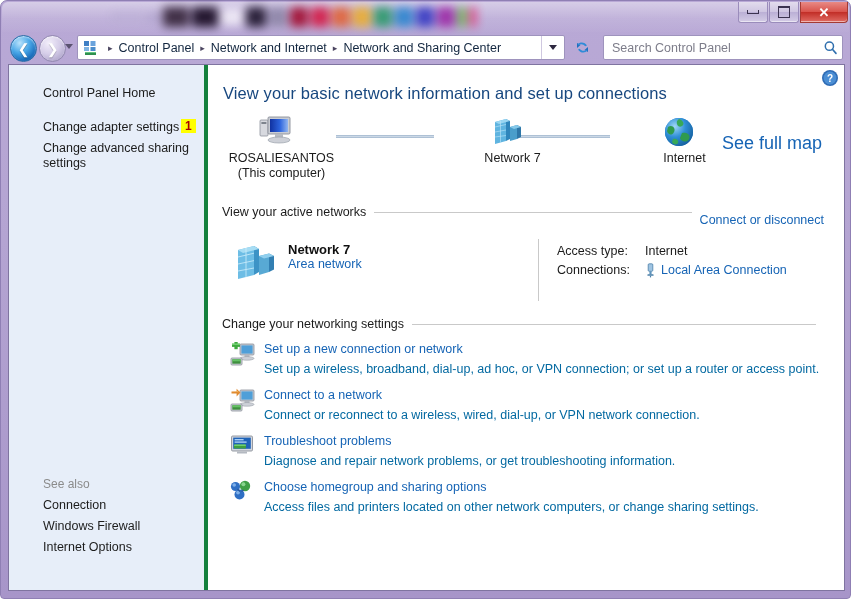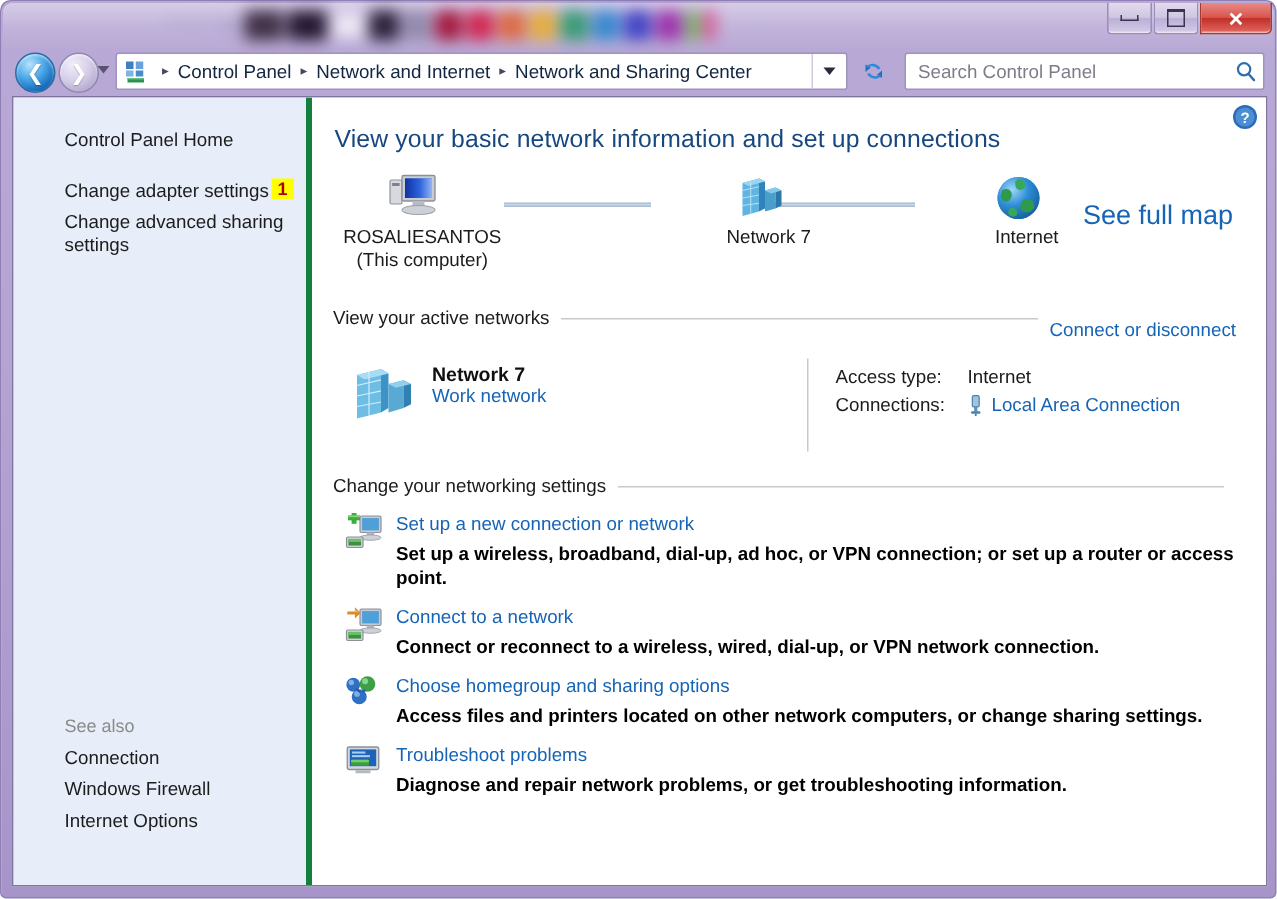--- a/index.html
+++ b/index.html
@@ -373,21 +373,21 @@
     margin-top: 10px;
   }
   .setting-item:first-child { margin-top: 9px; }
   .si-icon {
     width: 42px; flex: 0 0 42px;
     display: flex; align-items: flex-start; justify-content: center;
     padding-top: 1px;
   }
   .si-body { flex: 1 1 auto; }
   .si-title { font-size: 12.5px; color: #1664b5; line-height: 16px; }
-  .si-desc { font-size: 12.5px; color: #000000; line-height: 16px; margin-top: 4px; font-weight: bold; }
+  .si-desc { font-size: 12.5px; color: #0369a1; line-height: 16px; margin-top: 4px; }
 
   svg { display: block; }
 </style>
 </head>
 <body>
 
 <div class="window">
   <div class="glass-sheen"></div>
 
   <div class="titlebar">
@@ -610,21 +610,21 @@
               <line x1="6" y1="30" x2="22" y2="27"></line>
               <line x1="14" y1="7" x2="14" y2="36.2"></line>
             </g>
             <polygon points="27,15 37,12.5 37,31 27,34" fill="#58a9d4"></polygon>
             <polygon points="37,12.5 42,15 42,28.5 37,31" fill="#327fb2"></polygon>
             <polygon points="27,15 37,12.5 42,15 32,17.5" fill="#90cfee"></polygon>
           </svg>
         </div>
         <div class="an-names">
           <div class="an-title">Network  7</div>
-          <a class="an-sub">Work network</a>
+          <a class="an-sub">Area network</a>
         </div>
         <div class="an-divider"></div>
         <div class="an-details">
           <div class="an-row">
             <span class="an-label">Access type:</span>
             <span class="an-value">Internet</span>
           </div>
           <div class="an-row">
             <span class="an-label">Connections:</span>
             <span class="conn-icon">
@@ -683,51 +683,51 @@
             </svg>
           </div>
           <div class="si-body">
             <a class="si-title">Connect to a network</a>
             <div class="si-desc">Connect or reconnect to a wireless, wired, dial-up, or VPN network connection.</div>
           </div>
         </div>
 
         <div class="setting-item">
           <div class="si-icon">
+            <svg width="26" height="24" viewBox="0 0 26 24">
+              <rect x="1.5" y="2" width="21" height="15" rx="1.2" fill="#d3d7de" stroke="#8b9099" stroke-width="0.9"></rect>
+              <rect x="3.2" y="3.6" width="17.6" height="11.2" fill="#1f63b8"></rect>
+              <rect x="4.6" y="5" width="9" height="1.4" fill="#a8cef2"></rect>
+              <rect x="4.6" y="7.4" width="12" height="1.4" fill="#a8cef2"></rect>
+              <rect x="4" y="10.5" width="12" height="4" rx="0.8" fill="#3f9f3f"></rect>
+              <rect x="4" y="10.5" width="12" height="1.6" rx="0.8" fill="#6fcf6f"></rect>
+              <rect x="7" y="17.5" width="10" height="2" fill="#b4b9c1"></rect>
+            </svg>
+          </div>
+          <div class="si-body">
+            <a class="si-title">Troubleshoot problems</a>
+            <div class="si-desc">Diagnose and repair network problems, or get troubleshooting information.</div>
+          </div>
+        </div>
+
+        <div class="setting-item">
+          <div class="si-icon">
             <svg width="28" height="26" viewBox="0 0 28 26">
               <circle cx="6.5" cy="6.5" r="4.6" fill="#2f6fc4"></circle>
               <circle cx="5.2" cy="5" r="1.8" fill="#8dbcf0" opacity="0.85"></circle>
               <circle cx="16" cy="6" r="5.2" fill="#3f9f46"></circle>
               <circle cx="14.4" cy="4.2" r="2" fill="#97de9b" opacity="0.85"></circle>
               <circle cx="10.5" cy="14.5" r="5" fill="#2f6fc4"></circle>
               <circle cx="9" cy="12.6" r="1.9" fill="#8dbcf0" opacity="0.85"></circle>
               <line x1="8.5" y1="9" x2="11" y2="11.5" stroke="#2a5a9e" stroke-width="1.4"></line>
               <line x1="14.5" y1="10" x2="12.5" y2="11.5" stroke="#2a5a9e" stroke-width="1.4"></line>
             </svg>
           </div>
           <div class="si-body">
             <a class="si-title">Choose homegroup and sharing options</a>
             <div class="si-desc">Access files and printers located on other network computers, or change sharing settings.</div>
           </div>
         </div>
 
-        <div class="setting-item">
-          <div class="si-icon">
-            <svg width="26" height="24" viewBox="0 0 26 24">
-              <rect x="1.5" y="2" width="21" height="15" rx="1.2" fill="#d3d7de" stroke="#8b9099" stroke-width="0.9"></rect>
-              <rect x="3.2" y="3.6" width="17.6" height="11.2" fill="#1f63b8"></rect>
-              <rect x="4.6" y="5" width="9" height="1.4" fill="#a8cef2"></rect>
-              <rect x="4.6" y="7.4" width="12" height="1.4" fill="#a8cef2"></rect>
-              <rect x="4" y="10.5" width="12" height="4" rx="0.8" fill="#3f9f3f"></rect>
-              <rect x="4" y="10.5" width="12" height="1.6" rx="0.8" fill="#6fcf6f"></rect>
-              <rect x="7" y="17.5" width="10" height="2" fill="#b4b9c1"></rect>
-            </svg>
-          </div>
-          <div class="si-body">
-            <a class="si-title">Troubleshoot problems</a>
-            <div class="si-desc">Diagnose and repair network problems, or get troubleshooting information.</div>
-          </div>
-        </div>
-
       </div>
     </div>
   </div>
 </div>
 
 </body></html>

